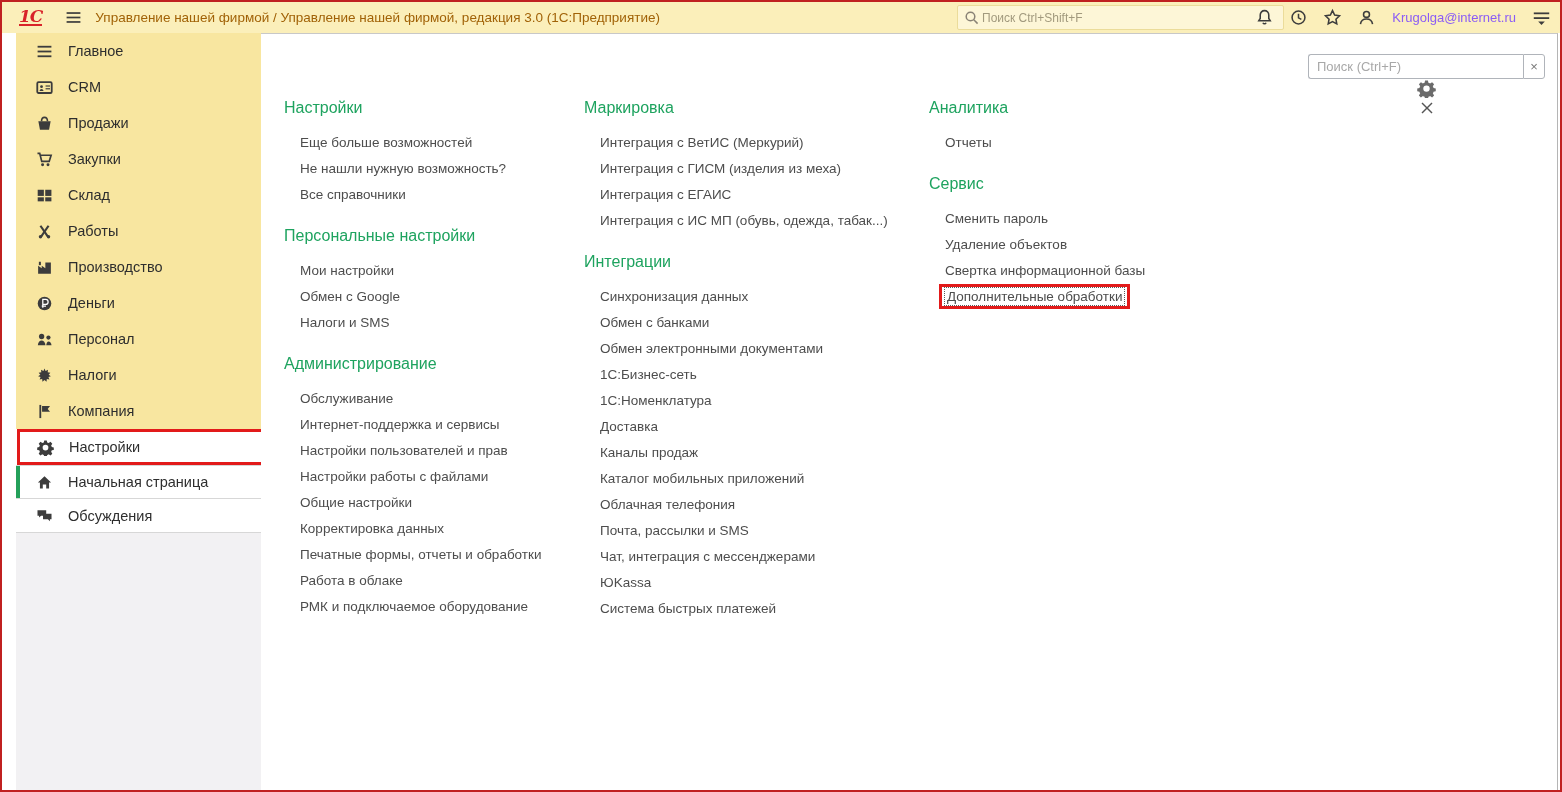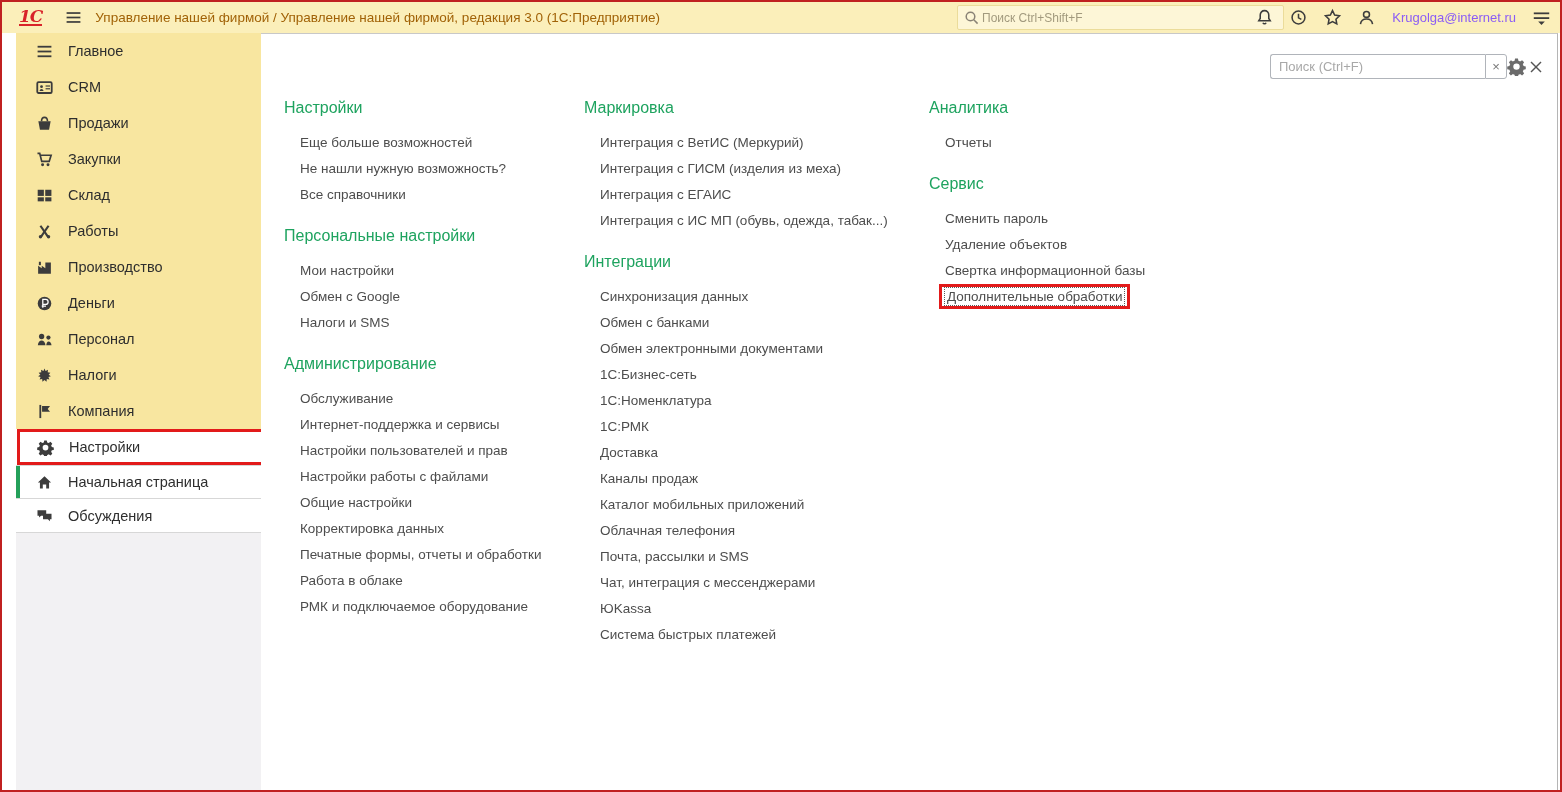--- a/index.html
+++ b/index.html
@@ -26,21 +26,21 @@
   .side-settings{height:36px;background:#fff;border:3px solid #e21a1a;display:flex;align-items:center;padding-left:16px;margin:0 1px;cursor:pointer;font-size:14.5px;color:#2e2e2e;}
   .side-settings .icn{width:18px;height:18px;margin-right:15px;display:flex;align-items:center;justify-content:center;}
   .side-bottom{background:#fff;}
   .side-bottom .side-item{height:34px;border-bottom:1px solid #d7d7d7;}
   .side-bottom .side-item:first-child{border-top:1px solid #d7d7d7;}
   .side-bottom .side-item.active::before{content:"";position:absolute;left:0;top:0;bottom:0;width:4px;background:#24a05a;}
   .side-filler{flex:1;background:#f2f1f3;}
 
   
   .panel{position:absolute;left:259px;top:31px;width:1297px;bottom:0;background:#fff;border-top:1px solid #c8c8c8;border-right:1px solid #b5b5b5;}
-  .panel-tools{position:absolute;top:20px;right:12px;display:flex;align-items:center;gap:0;}
+  .panel-tools{position:absolute;top:20px;right:12px;display:flex;align-items:center;gap:0;flex-direction:column;}
   .p-search{display:flex;align-items:stretch;height:25px;}
   .p-search input{width:215px;border:1px solid #b0b4ba;border-right:none;border-radius:3px 0 0 3px;padding:0 8px;font-size:13px;color:#444;outline:none;}
   .p-search input::placeholder{color:#a8a8a8;}
   .p-clear{width:22px;border:1px solid #b0b4ba;border-radius:0 3px 3px 0;background:#fff;color:#777;font-size:13px;cursor:pointer;display:flex;align-items:center;justify-content:center;}
   .p-ic{width:19px;height:19px;display:flex;align-items:center;justify-content:center;cursor:pointer;}
 
   .col{position:absolute;top:64px;}
   .col1{left:23px;width:290px;}
   .col2{left:323px;width:330px;}
   .col3{left:668px;width:300px;}
@@ -308,21 +308,20 @@
         <div class="menu-item">Интеграция с ВетИС (Меркурий)</div>
         <div class="menu-item">Интеграция с ГИСМ (изделия из меха)</div>
         <div class="menu-item">Интеграция с ЕГАИС</div>
         <div class="menu-item">Интеграция с ИС МП (обувь, одежда, табак...)</div>
         <div class="section-title">Интеграции</div>
         <div class="menu-item">Синхронизация данных</div>
         <div class="menu-item">Обмен с банками</div>
         <div class="menu-item">Обмен электронными документами</div>
         <div class="menu-item">1С:Бизнес-сеть</div>
         <div class="menu-item">1С:Номенклатура</div>
-        <div class="menu-item">1С:РМК</div>
         <div class="menu-item">Доставка</div>
         <div class="menu-item">Каналы продаж</div>
         <div class="menu-item">Каталог мобильных приложений</div>
         <div class="menu-item">Облачная телефония</div>
         <div class="menu-item">Почта, рассылки и SMS</div>
         <div class="menu-item">Чат, интеграция с мессенджерами</div>
         <div class="menu-item">ЮKassa</div>
         <div class="menu-item">Система быстрых платежей</div>
       </div>
     <div class="col col3" id="col2">

